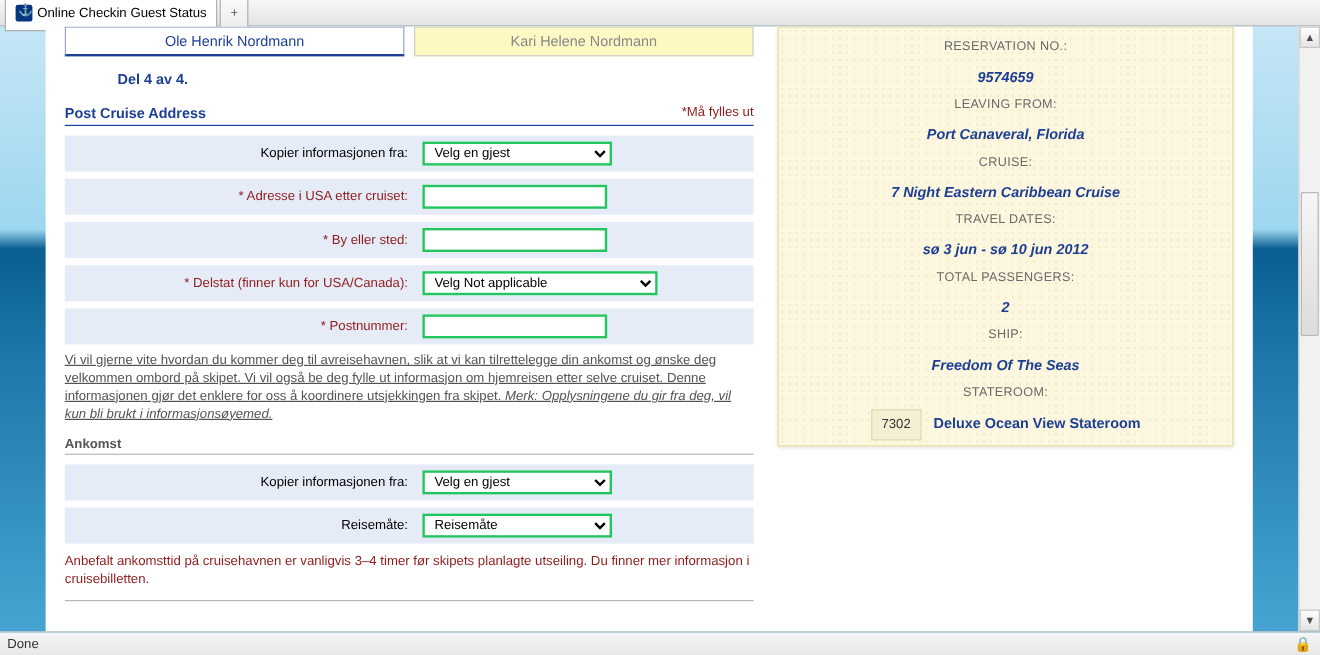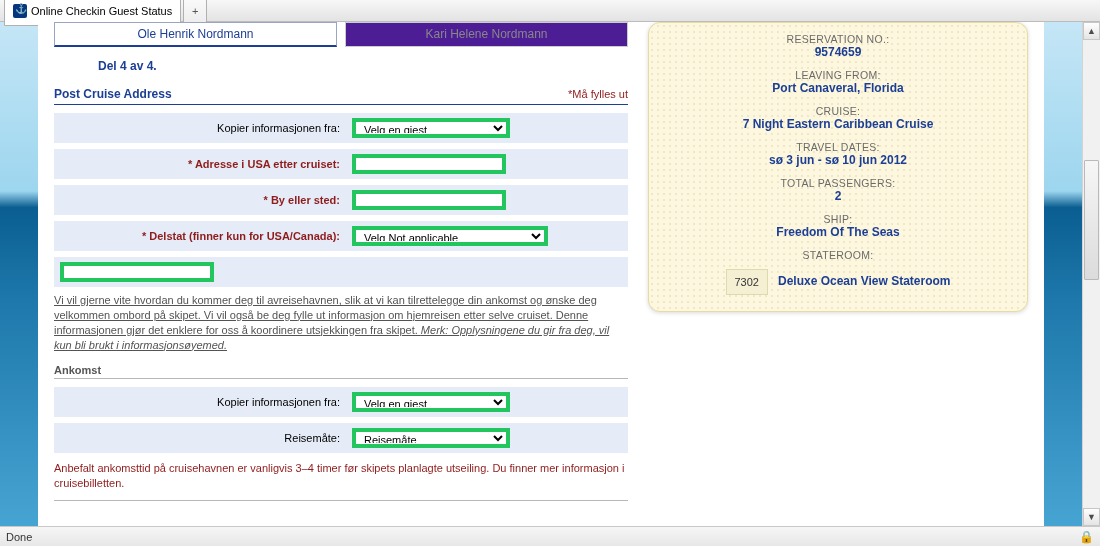--- a/index.html
+++ b/index.html
@@ -53,52 +53,52 @@
     min-height: 100%;
     display: flex;
     gap: 20px;
     padding: 0 16px 40px 16px;
   }
   .main-col { flex: 1; padding-top:0; }
   .side-col { width: 380px; padding-top:0;}
   
   .guest-tabs { display:flex; gap:8px; }
   .guest-tab { flex:1; text-align:center; padding:4px 6px; border:1px solid #9aa5c3; border-bottom:2px solid #1c3f95; color:#1c3f95; background:#fff;}
-  .guest-tab.inactive{ border:1px solid #ccc; color:#888; background:#4c1d95;}
+  .guest-tab.inactive{ border:1px solid #ccc; color:#888; background:#fef9c3;}
   .part-label { color:#1c3f95; font-weight:bold; margin:12px 0 14px;padding-left:44px; }
   .sect-row { display:flex; justify-content:space-between; align-items:center; border-bottom:1px solid #1c3f95; padding-bottom:3px; margin-bottom:8px;}
   .sect-row h3{ color:#1c3f95; font-size:12px; font-weight:bold;}
   .sect-row .req{ color:#8f1b1b; font-size:11px;}
   .row-band { background:#e5ecf7; padding:5px 6px; margin-bottom:6px;}
   .form-line{ display:flex; align-items:center; gap:12px;}
   .form-line label{ width:280px; text-align:right; font-size:11px; }
-  .form-line label.req{ color:#8f1b1b; font-weight:bold;}
+  .form-line label.req{ color:#8f1b1b; font-weight:normal;}
   .form-line select, .form-line input[type=text]{
-    border:4px solid #22c55e; height:20px; font-size:11px; padding:1px 4px; background:#fff;
+    border:2px solid #22c55e; height:20px; font-size:11px; padding:1px 4px; background:#fff;
   }
   .form-line select{ width:158px;}
   .form-line input[type=text]{ width:154px;}
   .sect-title{ color:#1c3f95; font-weight:bold; border-bottom:1px solid #1c3f95; padding-bottom:3px; margin:18px 0 6px;}
   .body-text{ color:#535353; font-size:11px; line-height:1.35; margin-bottom:6px;text-decoration:underline;}
   .body-text .em{ font-style:italic;}
   .sub-head{ color:#555; font-weight:bold; border-bottom:1px solid #b7b7b7; padding:2px 0; margin:10px 0 8px; font-size:11px;}
   .warn{ color:#8f1b1b; font-size:11px; line-height:1.3; margin-top:8px; border-bottom:1px solid #b7b7b7; padding-bottom:10px;}
   
   .ticket{
     border:1px solid #e6dca3;
-    border-radius:12px;
+    border-radius:0;
     background:#fdf7df;
     background-image: radial-gradient(#f0e8c5 1px, transparent 1px);
     background-size: 6px 6px;
-    padding:10px 14px 16px;
+    padding:10px 14px 4px;
     text-align:center;
     box-shadow: 0 1px 4px rgba(0,0,0,0.15);
   }
   .ticket .lbl{ color:#6a6a6a; font-size:10.5px; letter-spacing:0.3px; margin-top:10px;}
-  .ticket .val{ color:#1c3f95; font-weight:bold; font-size:12px; margin-top:0;}
+  .ticket .val{ color:#1c3f95; font-weight:bold; font-size:12px; margin-top:12px;font-style:italic;}
   .state-row{ display:flex; gap:10px; justify-content:center; align-items:center; margin-top:8px; text-align:left;}
   .state-num{ background:#f5efd4; border:1px solid #e0d9ad; padding:6px 8px; color:#333; font-size:11px;}
   .state-desc{ color:#1c3f95; font-weight:bold; font-size:12px; max-width:190px; line-height:1.3;}
   
   .vscroll{ position:absolute; right:0; top:0; bottom:0; width:18px; background:#f1f1f1; border-left:1px solid #d3d3d3;}
   .vscroll .btn{ height:18px; background:linear-gradient(#fefefe,#e4e4e4); border:1px solid #c7c7c7; display:flex;align-items:center;justify-content:center;color:#4c4c4c;font-size:9px;}
   .vscroll .track{ position:absolute; top:18px; bottom:18px; left:0; right:0;}
   .vscroll .thumb{ position:absolute; left:1px; right:1px; top:120px; height:120px; background:linear-gradient(#f6f6f6,#dcdcdc); border:1px solid #b9b9b9; border-radius:1px;}
   .vscroll .btn.dn{position:absolute;bottom:0;left:0;right:0;}
   
@@ -166,20 +166,21 @@
           <div class="form-line">
             <label class="req">* Delstat (finner kun for USA/Canada):</label>
             <select style="width:196px">
               <option>Velg Not applicable</option>
             </select>
           </div>
         </div>
 
         <div class="row-band">
           <div class="form-line">
+            <label class="req">* Postnummer:</label>
             <input type="text" value="" style="">
           </div>
         </div>
 
         <div class="body-text">
           <span>Vi vil gjerne vite hvordan du kommer deg til avreisehavnen, slik at vi kan tilrettelegge din ankomst og ønske deg velkommen ombord på skipet. Vi vil også be deg fylle ut informasjon om hjemreisen etter selve cruiset. Denne informasjonen gjør det enklere for oss å koordinere utsjekkingen fra skipet. </span>
           <span class="em">Merk: Opplysningene du gir fra deg, vil kun bli brukt i informasjonsøyemed.</span>
         </div>
 
         <div class="sub-head">Ankomst</div>

